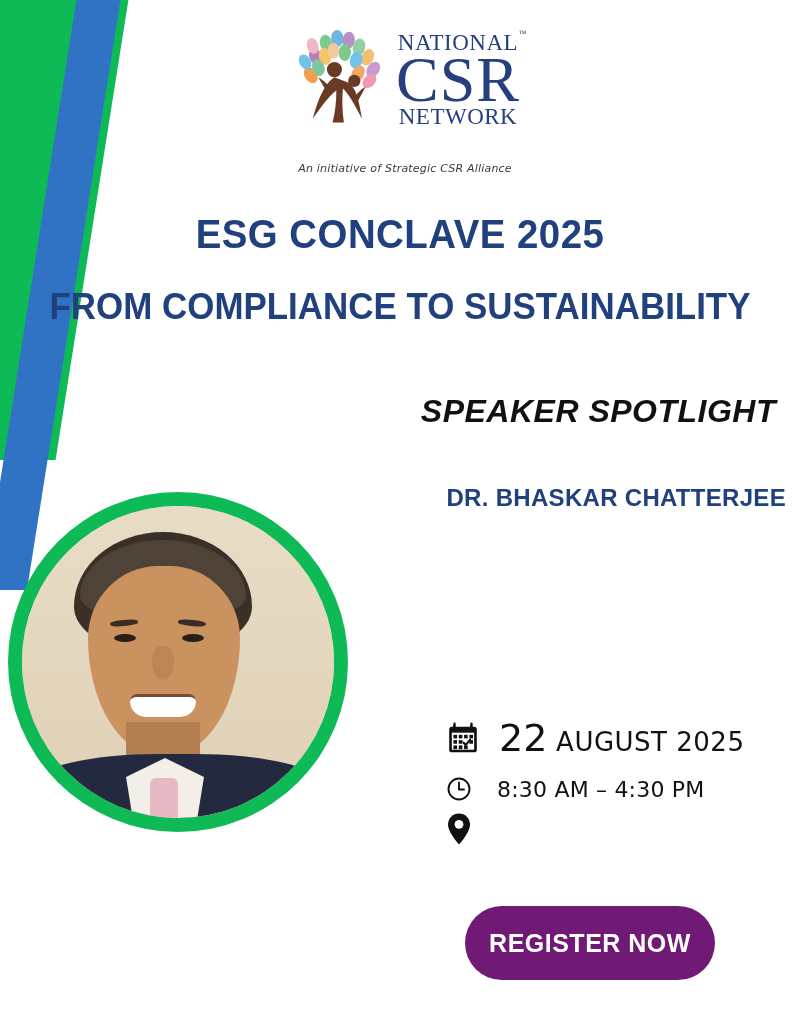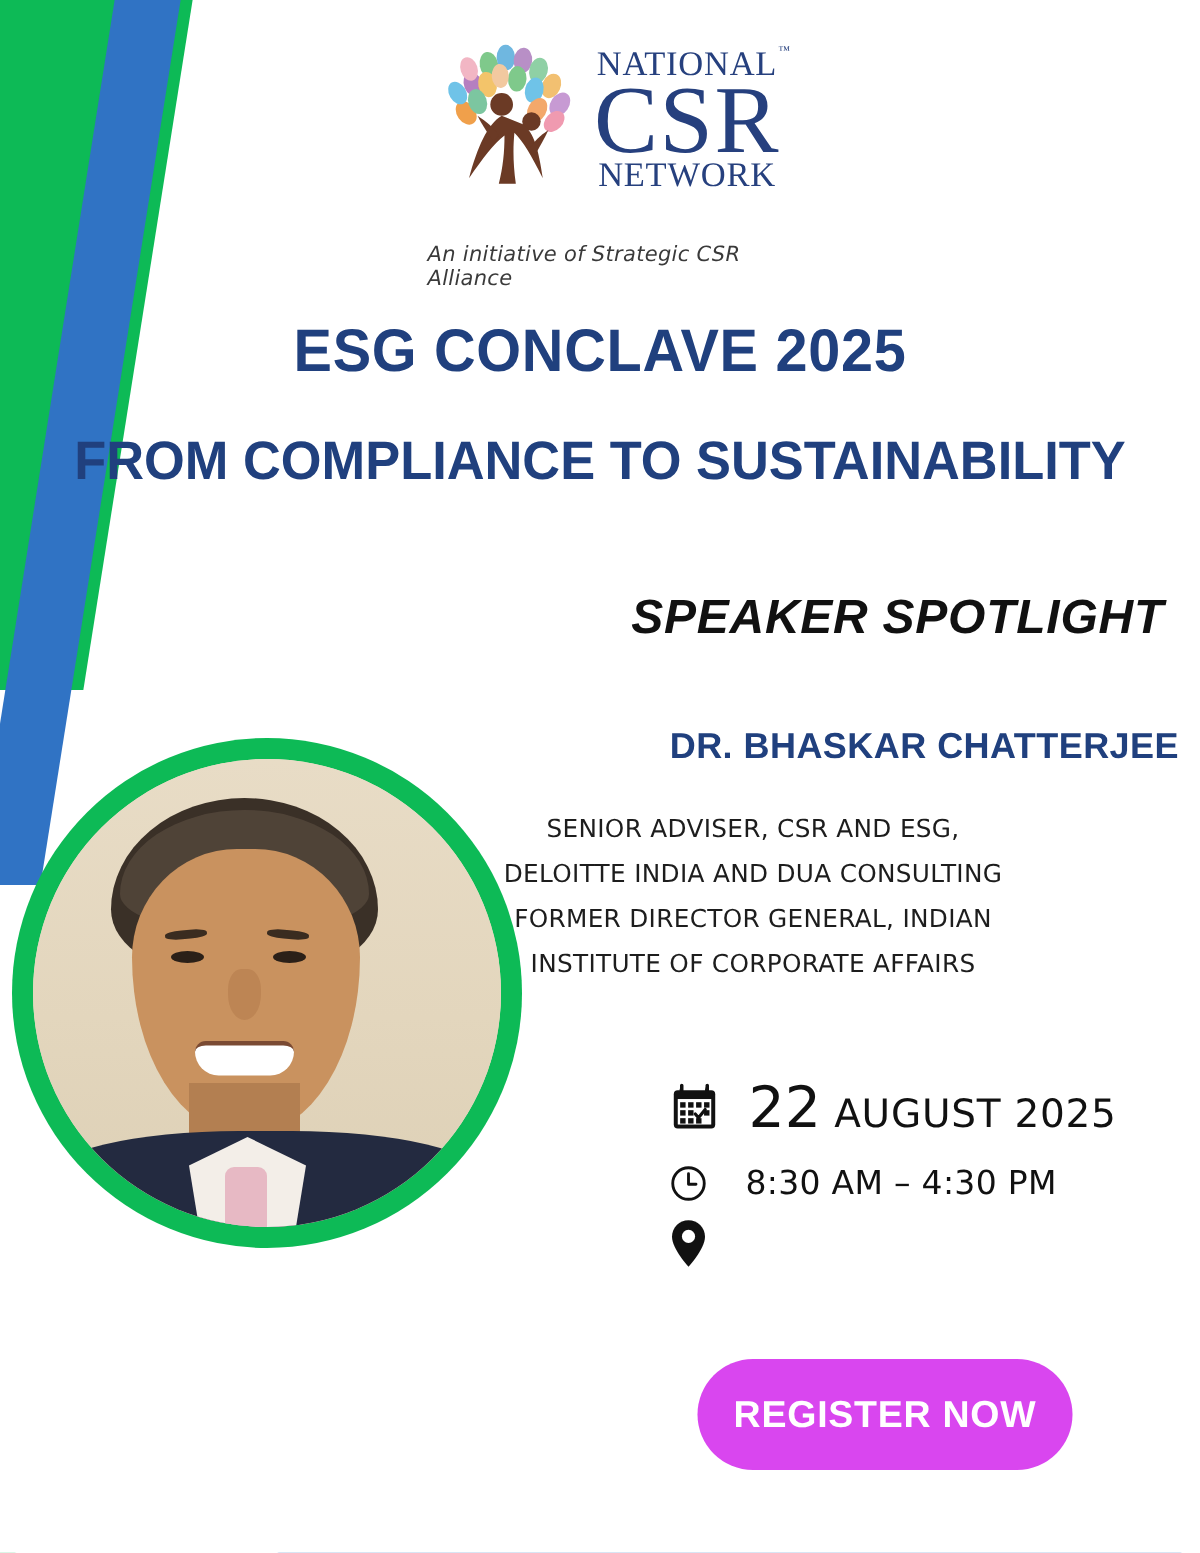--- a/index.html
+++ b/index.html
@@ -138,24 +138,25 @@
     margin-top: -3px;
     margin-bottom: -3px;
   }
   .logo-network {
     font-size: 23px;
     letter-spacing: 0.5px;
   }
   .logo-tagline {
     font-family: "DejaVu Sans", sans-serif;
     font-style: italic;
-    font-size: 14px;
+    font-size: 11px;
     color: #3a3a3a;
     margin-top: 5px;
     letter-spacing: 0.2px;
+    text-align: center;
   }
 
   
   .title-main {
     position: absolute;
     left: 0; right: 0;
     top: 212px;
     text-align: center;
     color: #20407E;
     font-family: "Liberation Sans", sans-serif;
@@ -376,21 +377,21 @@
     letter-spacing: 0.2px;
   }
 
   
   .register-btn {
     position: absolute;
     left: 465px;
     top: 906px;
     width: 250px;
     height: 74px;
-    background: #d946ef;
+    background: #701a75;
     border: none;
     border-radius: 38px;
     color: #ffffff;
     font-family: "Liberation Sans", sans-serif;
     font-weight: bold;
     font-size: 25px;
     letter-spacing: 0.5px;
     cursor: pointer;
     display: flex;
     align-items: center;
@@ -449,26 +450,20 @@
       </div>
     </div>
     <div class="logo-tagline">An initiative of Strategic CSR Alliance</div>
   </div>
 
   <div class="title-main">ESG CONCLAVE 2025</div>
   <div class="title-sub">FROM COMPLIANCE TO SUSTAINABILITY</div>
   <div class="spotlight">SPEAKER SPOTLIGHT</div>
 
   <div class="speaker-name">DR. BHASKAR CHATTERJEE</div>
-  <div class="speaker-credentials">
-    <div>SENIOR ADVISER, CSR AND ESG,</div>
-    <div>DELOITTE INDIA AND DUA CONSULTING</div>
-    <div>FORMER DIRECTOR GENERAL, INDIAN</div>
-    <div>INSTITUTE OF CORPORATE AFFAIRS</div>
-  </div>
 
   <div class="portrait">
     <div class="portrait-inner">
       <div class="portrait-photo"></div>
       <div class="p-hair"></div>
       <div class="p-hair2"></div>
       <div class="p-face"></div>
       <div class="p-neck"></div>
       <div class="p-brow-l"></div>
       <div class="p-brow-r"></div>

